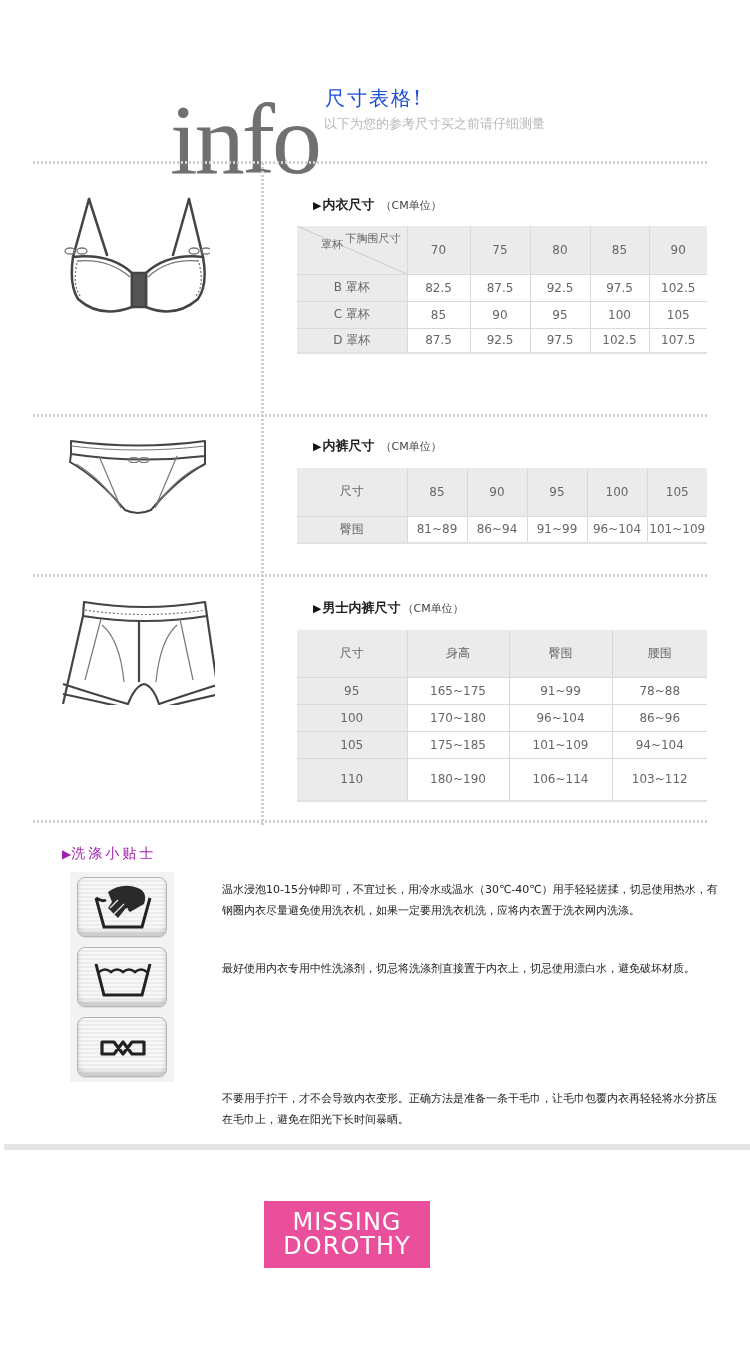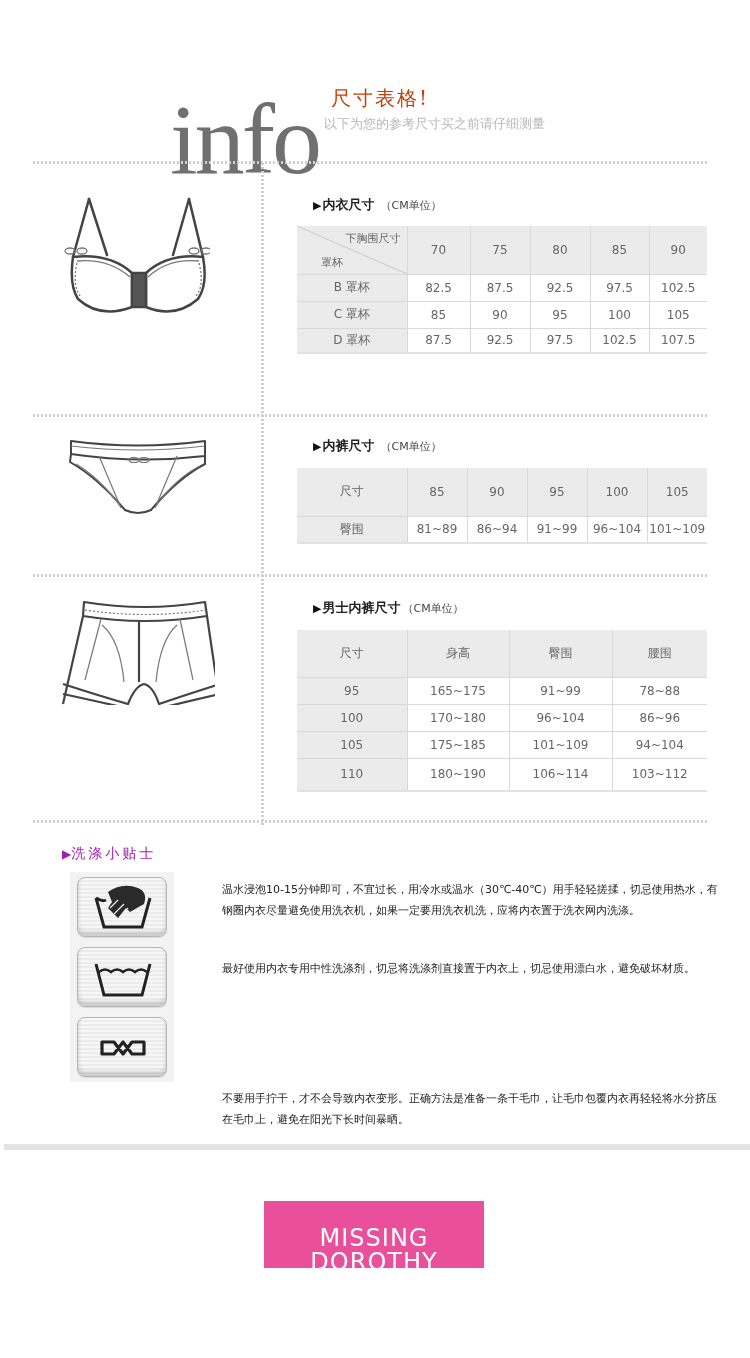--- a/index.html
+++ b/index.html
@@ -4,21 +4,21 @@
 <style>
   * { margin: 0; padding: 0; box-sizing: border-box; }
   html, body { width: 750px; height: 1358px; background: #ffffff; overflow: hidden; }
   body { position: relative; font-family: "DejaVu Sans", sans-serif; color: #555; }
 
   
   .hdr { position: absolute; left: 0; top: 0; width: 750px; height: 150px; }
   .hdr .info { position: absolute; left: 170px; top: 52px; font-family: "Liberation Serif", serif; font-size: 100px; line-height: 100px; color: #707070; letter-spacing: -3px; margin-top: 38px; }
   .hdr .check { position: absolute; left: 300px; top: 34px; font-family: "Liberation Serif", serif; font-size: 50px; line-height: 54px; color: #a9a9a9; letter-spacing: -0.5px; }
   .hdr .check .the { color: #cfcfcf; }
-  .hdr .cn-title { position: absolute; left: 325px; top: 86px; font-family: "DejaVu Serif", serif; font-size: 20px; line-height: 24px; color: #c2410c; letter-spacing: 2px; margin-left: 6px; }
+  .hdr .cn-title { position: absolute; left: 325px; top: 86px; font-family: "DejaVu Serif", serif; font-size: 20px; line-height: 24px; color: #1d4ed8; letter-spacing: 2px; }
   .hdr .sub { position: absolute; left: 324px; top: 115px; font-size: 13px; line-height: 18px; color: #b8b8b8; }
 
   
   .hline { position: absolute; left: 33px; width: 674px; height: 3px;
     background-image: repeating-linear-gradient(90deg, #cfcfcf 0 2px, transparent 2px 4px); }
   .vline { position: absolute; left: 261px; width: 3px;
     background-image: repeating-linear-gradient(180deg, #cfcfcf 0 2px, transparent 2px 4px); }
 
   
   .illus { position: absolute; }
@@ -35,36 +35,36 @@
   table.sz tr:first-child td, table.sz tr:first-child th { border-top: none; }
   table.sz td:first-child, table.sz th:first-child { border-left: none; }
   table.sz td:last-child, table.sz th:last-child { border-right: none; }
   table.sz .hd { background: #ebebeb; }
   table.sz .rh { background: #ebebeb; }
   table.sz tr:last-child td { border-bottom: 2px solid #e2e2e2; }
 
   .diag { position: relative; }
   .diag svg { position: absolute; left: 0; top: 0; }
   .diag .tr { position: absolute; right: 6px; top: 5px; font-size: 11px; color: #666; }
-  .diag .bl { position: absolute; left: 24px; bottom: 4px; font-size: 11px; color: #666; }
+  .diag .bl { position: absolute; left: 24px; bottom: 22px; font-size: 11px; color: #666; }
 
   
   .wash-head { position: absolute; left: 62px; top: 845px; font-size: 14px; color: #a21caf; letter-spacing: 3px; }
   .wash-head .arrow { font-size: 12px; letter-spacing: 0; }
   .icon-col { position: absolute; left: 70px; top: 872px; width: 104px; height: 210px; background: #f3f3f3; }
   .wicon { position: absolute; left: 7px; width: 90px; height: 60px; border-radius: 8px;
     background: repeating-linear-gradient(180deg, #f7f7f7 0 2px, #ececec 2px 4px);
     border: 1px solid #b5b5b5; box-shadow: inset 0 -4px 4px rgba(0,0,0,0.18), 0 1px 1px rgba(0,0,0,0.1); }
   .wicon svg { position: absolute; left: 0; top: 0; }
   .tip { position: absolute; left: 188px; width: 500px; font-size: 11px; line-height: 21px; color: #222; margin-left: 34px; }
 
   
   .foot-bar { position: absolute; left: 4px; top: 1144px; width: 746px; height: 6px; background: #e5e5e5; }
-  .logo { position: absolute; left: 264px; top: 1201px; width: 220px; height: 67px; background: #ea4f9b;
-    color: #fff; text-align: center; font-family: "DejaVu Sans", sans-serif; font-size: 24px; line-height: 24px; letter-spacing: 1px; padding-top: 25px; }
+  .logo { position: absolute; left: 264px; top: 1201px; width: 166px; height: 67px; background: #ea4f9b;
+    color: #fff; text-align: center; font-family: "DejaVu Sans", sans-serif; font-size: 24px; line-height: 24px; letter-spacing: 1px; padding-top: 9px; }
   .logo div { font-weight: normal; }
 </style>
 </head>
 <body>
 
 <div class="hdr">
   <div class="info">info</div>
   <div class="cn-title">尺寸表格!</div>
   <div class="sub">以下为您的参考尺寸买之前请仔细测量</div>
 </div>
@@ -230,21 +230,21 @@
     <td>170~180</td>
     <td>96~104</td>
     <td>86~96</td>
   </tr>
   <tr style="height:27px">
     <td class="rh">105</td>
     <td>175~185</td>
     <td>101~109</td>
     <td>94~104</td>
   </tr>
-  <tr style="height:33px">
+  <tr style="height:43px">
     <td class="rh">110</td>
     <td>180~190</td>
     <td>106~114</td>
     <td>103~112</td>
   </tr>
 </tbody>
   </table>
 
 <div class="wash-head">
   <span class="arrow">▶</span><span>洗涤小贴士</span>

